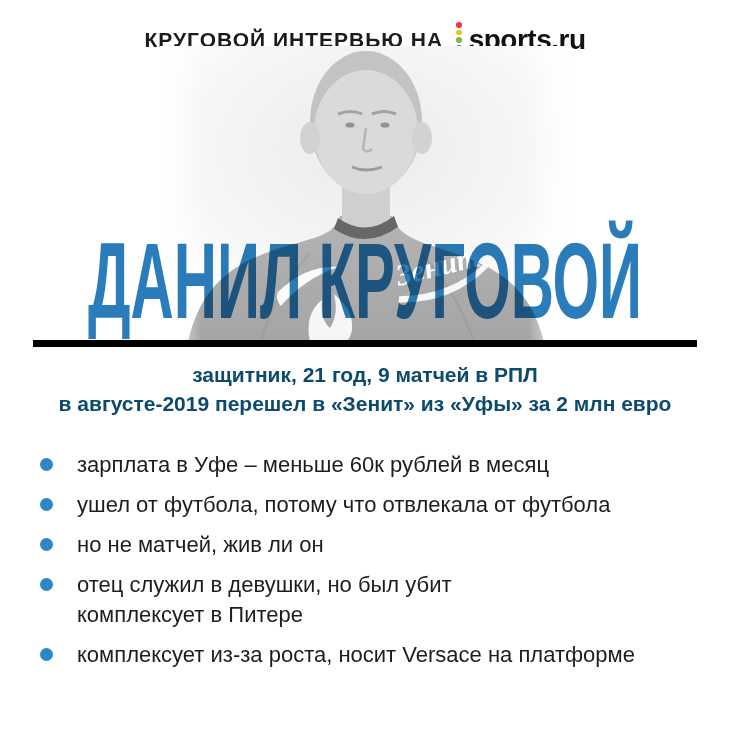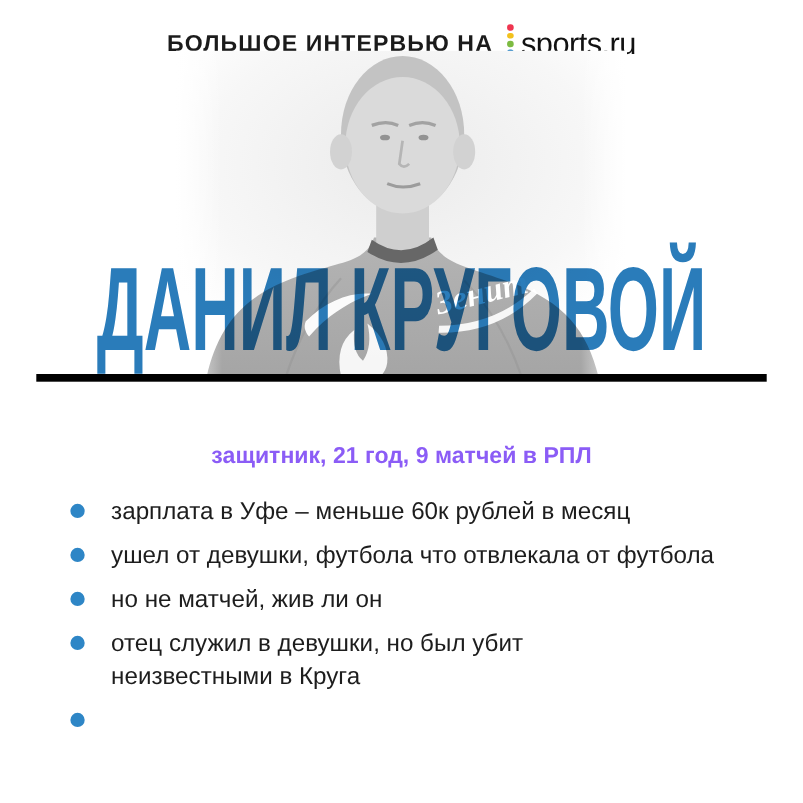--- a/index.html
+++ b/index.html
@@ -14,65 +14,64 @@
   .header{
     position:absolute;top:18px;left:0;right:0;height:44px;
     display:flex;justify-content:center;align-items:center;gap:13px;
   }
   .header-prefix{
     font-size:21px;font-weight:700;letter-spacing:1px;color:#1b1b1b;
   }
   .logo{display:flex;align-items:center;gap:7px;}
   .logo-dots{display:flex;flex-direction:column;gap:2px;}
   .logo-dots span{width:5.5px;height:5.5px;border-radius:50%;display:block;}
-  .logo-text{font-size:28px;font-weight:400;letter-spacing:-0.5px;color:#111;}
+  .logo-text{font-size:28px;font-weight:700;letter-spacing:-0.5px;color:#111;}
   
   .photo{position:absolute;left:160px;top:46px;width:410px;height:296px;}
   .photo svg{display:block;}
   
   .title-svg{
     position:absolute;left:0;top:218px;width:730px;height:122px;
     mix-blend-mode:multiply;
   }
   .title-svg text{
     font-family:"Liberation Sans", sans-serif;
     font-weight:700;
     fill:#2a7cba;
   }
   
   .rule{position:absolute;left:33px;top:340px;width:664px;height:7px;background:#000;}
   
   .subtitle{
     position:absolute;left:0;right:0;top:360px;
     text-align:center;
     font-size:21px;line-height:29px;font-weight:700;
-    color:#8b5cf6;
-    margin-top:40px;
+    color:#0c4a6e;
   }
   
   .facts{
-    position:absolute;left:64px;top:450px;right:24px;
+    position:absolute;left:40px;top:450px;right:24px;
     list-style:none;margin:0;padding:0;
   }
   .fact{display:flex;margin-bottom:10px;}
   .dot{
     width:13px;height:13px;border-radius:50%;
     background:#2e86c6;flex:none;margin-top:8px;
   }
   .fact-text{
     margin-left:24px;
     font-size:22px;line-height:30px;color:#1d1d1d;
   }
   .fact-text .line:empty{display:none;}
 </style>
 </head>
 <body>
 
 <div class="header">
-  <span class="header-prefix">БОЛЬШОЕ ИНТЕРВЬЮ НА</span>
+  <span class="header-prefix">КРУГОВОЙ ИНТЕРВЬЮ НА</span>
   <span class="logo">
     <span class="logo-dots">
       <span style="background: rgb(239, 53, 80);"></span>
       <span style="background: rgb(242, 193, 29);"></span>
       <span style="background: rgb(125, 187, 66);"></span>
       <span style="background: rgb(47, 135, 197);"></span>
       <span style="background: rgb(155, 81, 182);"></span>
     </span>
     <span class="logo-text">sports.ru</span>
   </span>
@@ -138,46 +137,51 @@
 </div>
 
 <svg class="title-svg" viewBox="0 0 730 122">
   <text x="365" y="100" font-size="108" text-anchor="middle" textLength="554" lengthAdjust="spacingAndGlyphs">ДАНИЛ КРУГОВОЙ</text>
 </svg>
 
 <div class="rule"></div>
 
 <div class="subtitle">
   <div>защитник, 21 год, 9 матчей в РПЛ</div>
+  <div>в августе-2019 перешел в «Зенит» из «Уфы» за 2 млн евро</div>
 </div>
 
 <ul class="facts">
   <li class="fact">
     <span class="dot"></span>
     <div class="fact-text">
       <div class="line">зарплата в Уфе – меньше 60к рублей в месяц</div>
 
     </div>
   </li>
   <li class="fact">
     <span class="dot"></span>
     <div class="fact-text">
-      <div class="line">ушел от девушки, футбола что отвлекала от футбола</div>
+      <div class="line">ушел от футбола, потому что отвлекала от футбола</div>
 
     </div>
   </li>
   <li class="fact">
     <span class="dot"></span>
     <div class="fact-text">
       <div class="line">но не матчей, жив ли он</div>
     </div>
   </li>
   <li class="fact">
     <span class="dot"></span>
     <div class="fact-text">
       <div class="line">отец служил в девушки, но был убит</div>
-      <div class="line">неизвестными в Круга</div>
+      <div class="line">комплексует в Питере</div>
     </div>
   </li>
   <li class="fact">
     <span class="dot"></span>
+    <div class="fact-text">
+      <div class="line">комплексует из-за роста, носит Versace на платформе</div>
+
+    </div>
   </li>
 </ul>
 
 </body></html>

